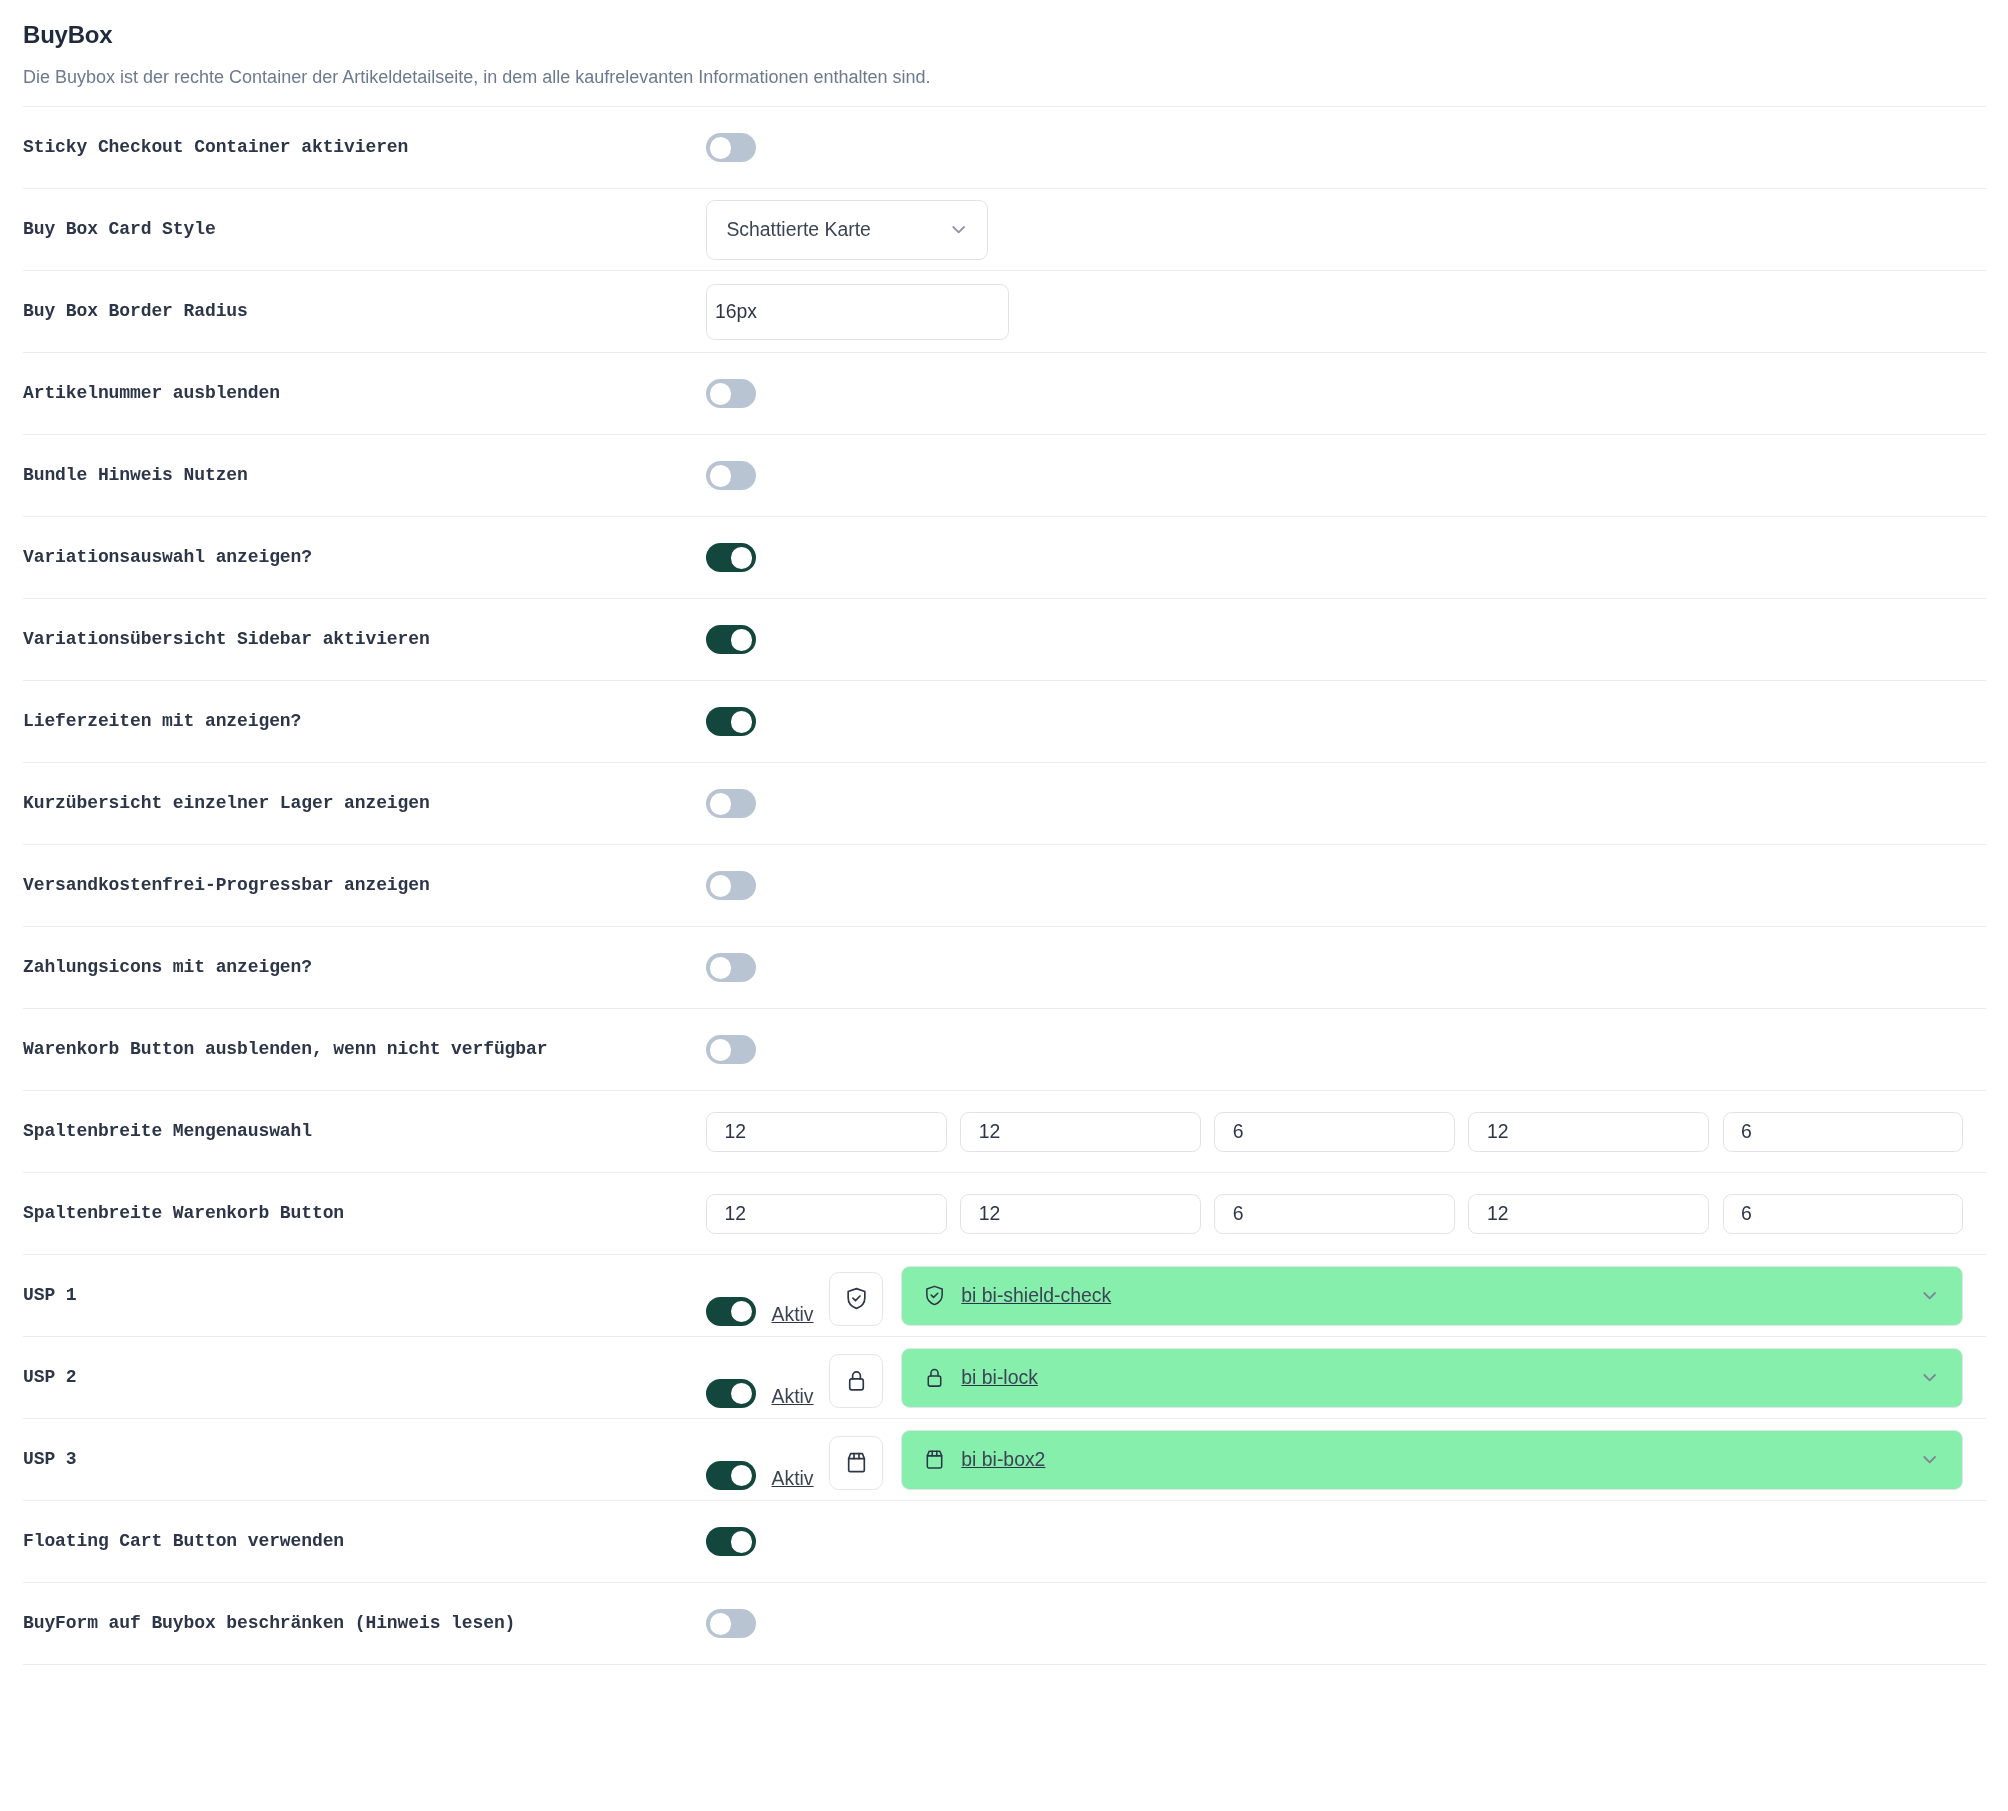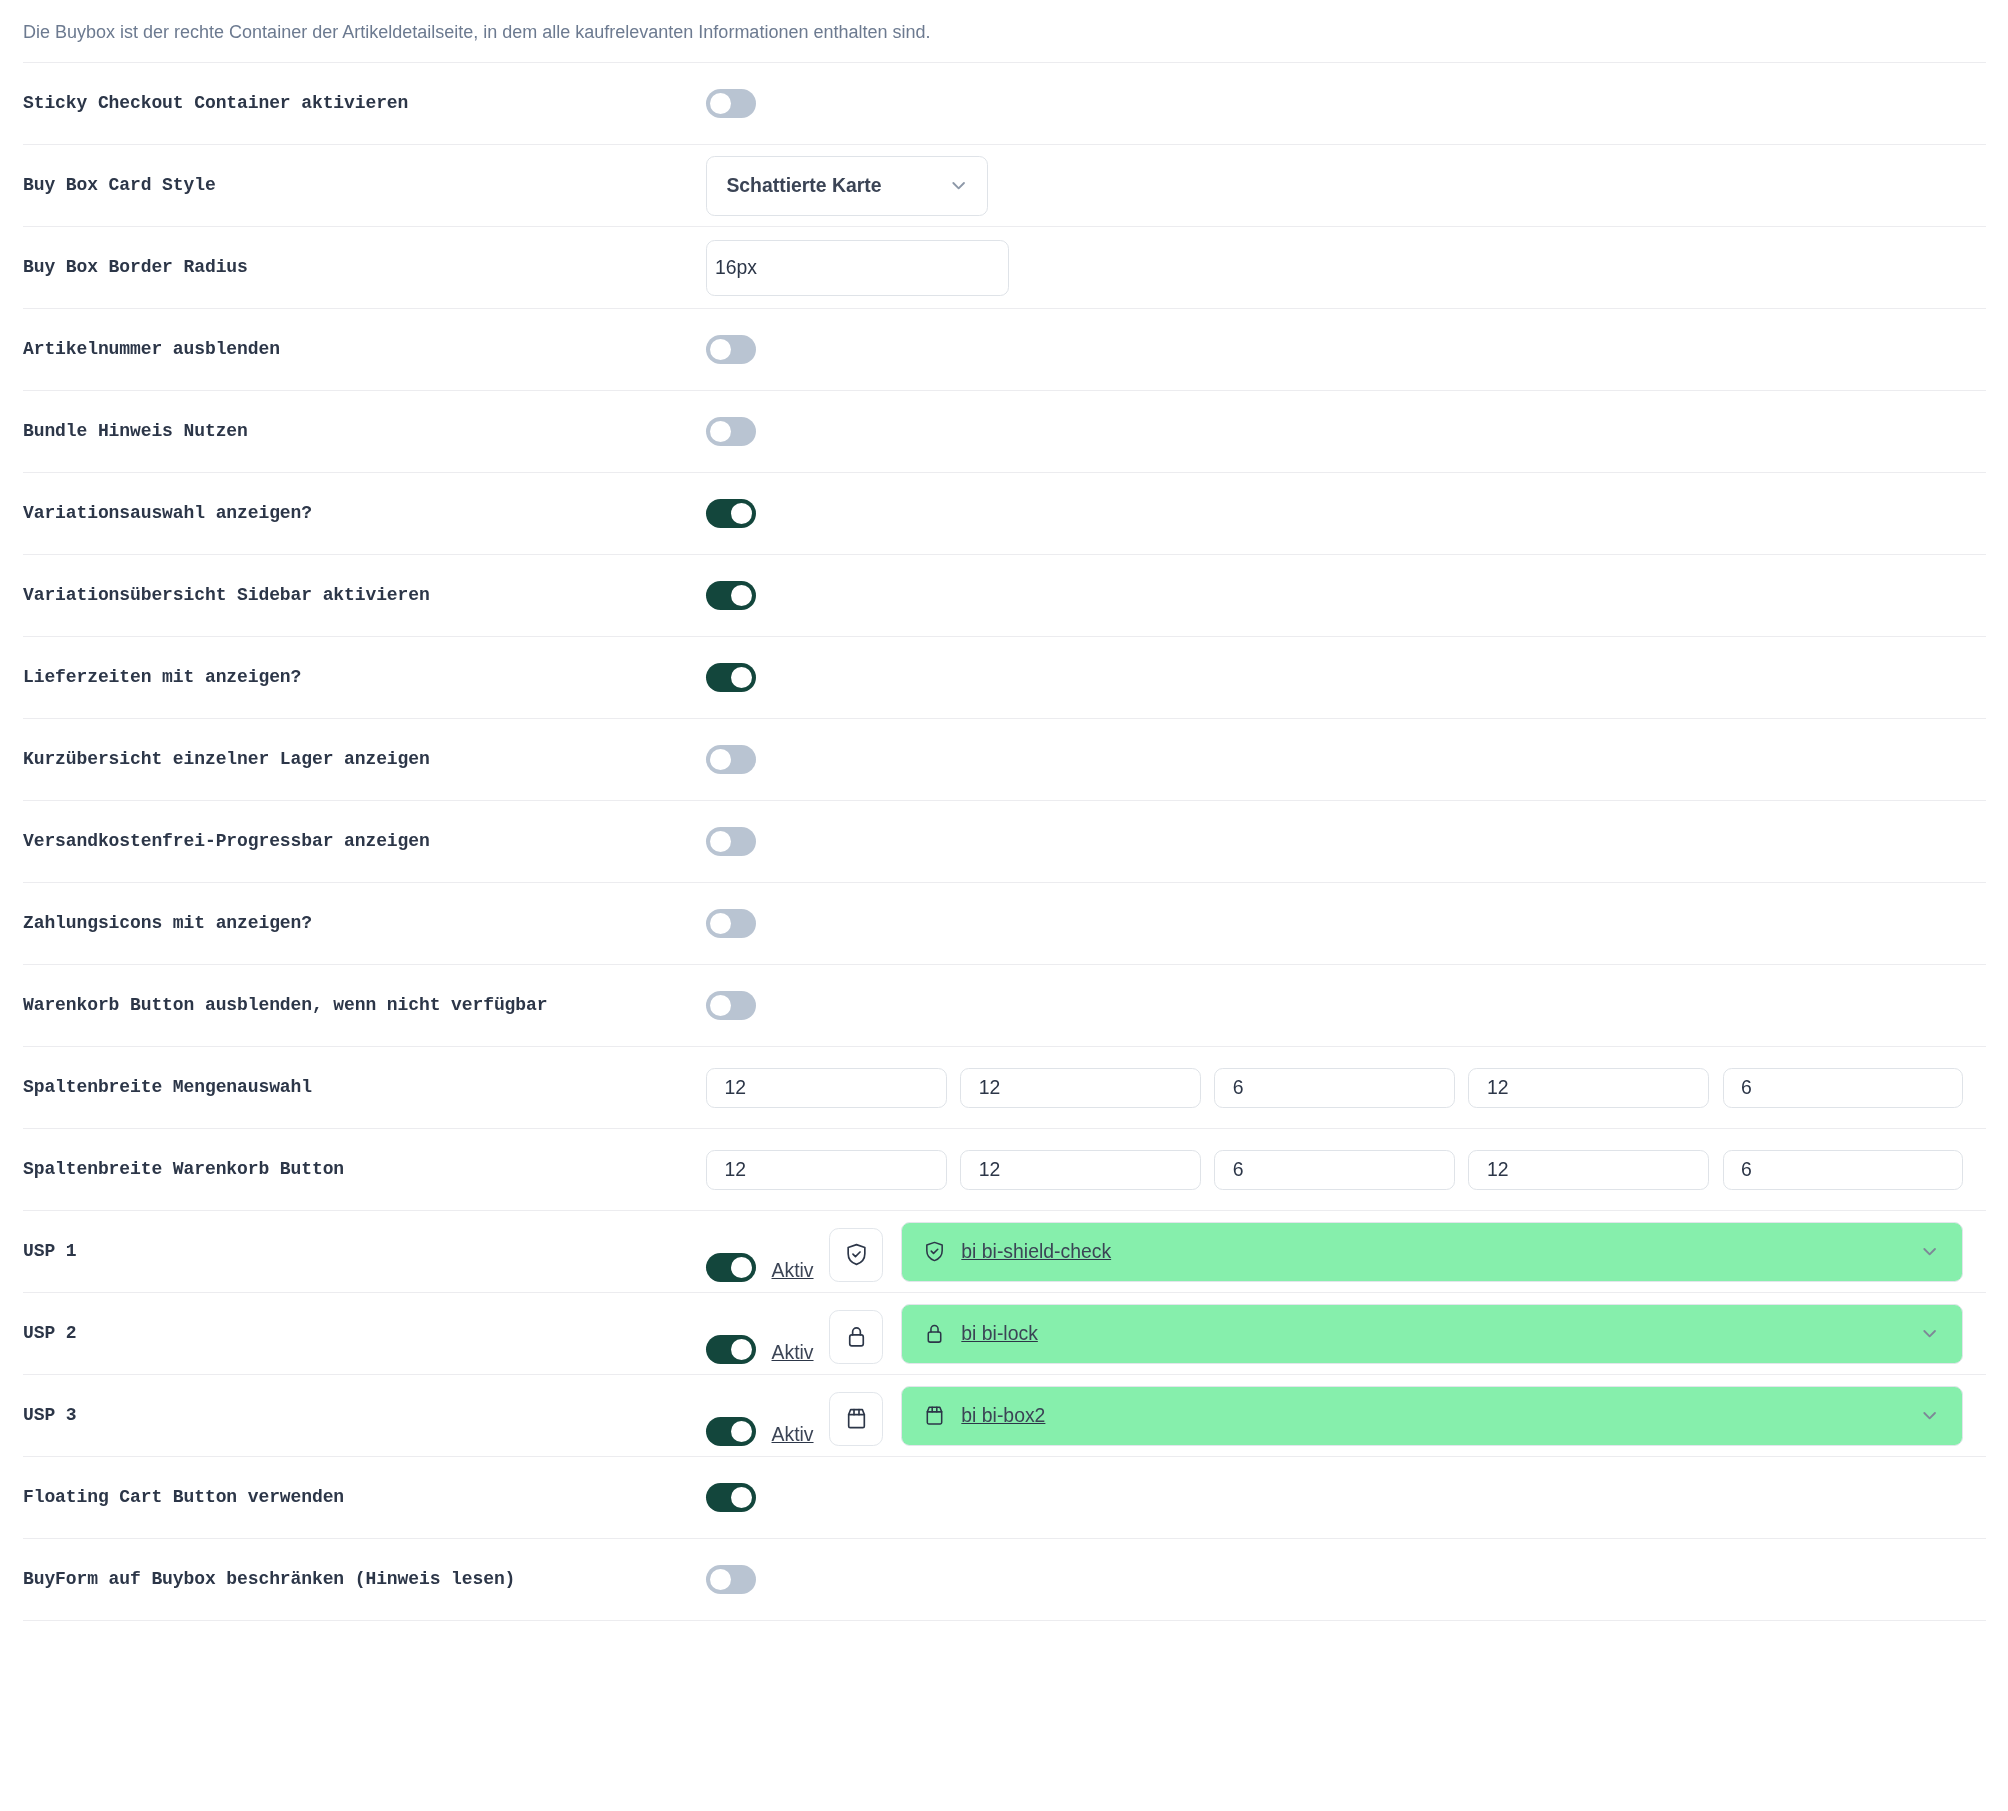--- a/index.html
+++ b/index.html
@@ -104,21 +104,21 @@
     width: 282px;
     height: 60px;
     padding: 0 17.5px 0 19.4px;
     border: 1px solid #dfe3e8;
     border-radius: 8.7px;
     background: #fff;
     font-size: 19.4px;
     color: #3b4455;
     cursor: pointer;
   }
-  .select-box .sel-val { white-space: nowrap; font-weight: bold; }
+  .select-box .sel-val { white-space: nowrap; }
 
   .chev {
     flex: 0 0 auto;
     display: inline-block;
   }
 
   
   .text-input {
     width: 303px;
     height: 56px;
@@ -209,20 +209,21 @@
   }
 
   svg { display: block; }
 </style>
 </head>
 <body>
 
 <div class="panel">
 
   <div class="panel-header">
+    <h1 class="panel-title">BuyBox</h1>
     <p class="panel-subtitle">Die Buybox ist der rechte Container der Artikeldetailseite, in dem alle kaufrelevanten Informationen enthalten sind.</p>
   </div>
 
   <div id="rows-container">
       <div class="row">
         <div class="row-label">Sticky Checkout Container aktivieren</div>
         <div class="row-control">
           <div class="toggle">
             <span class="knob"></span>
           </div>

